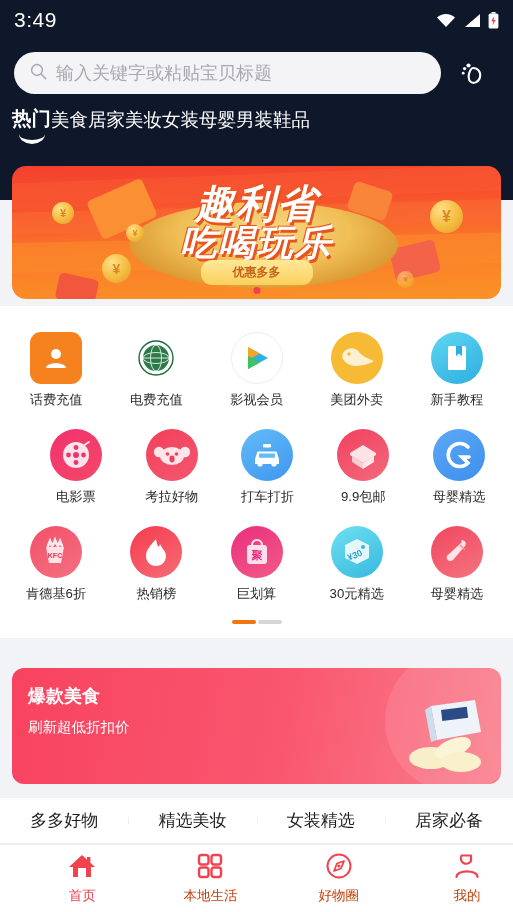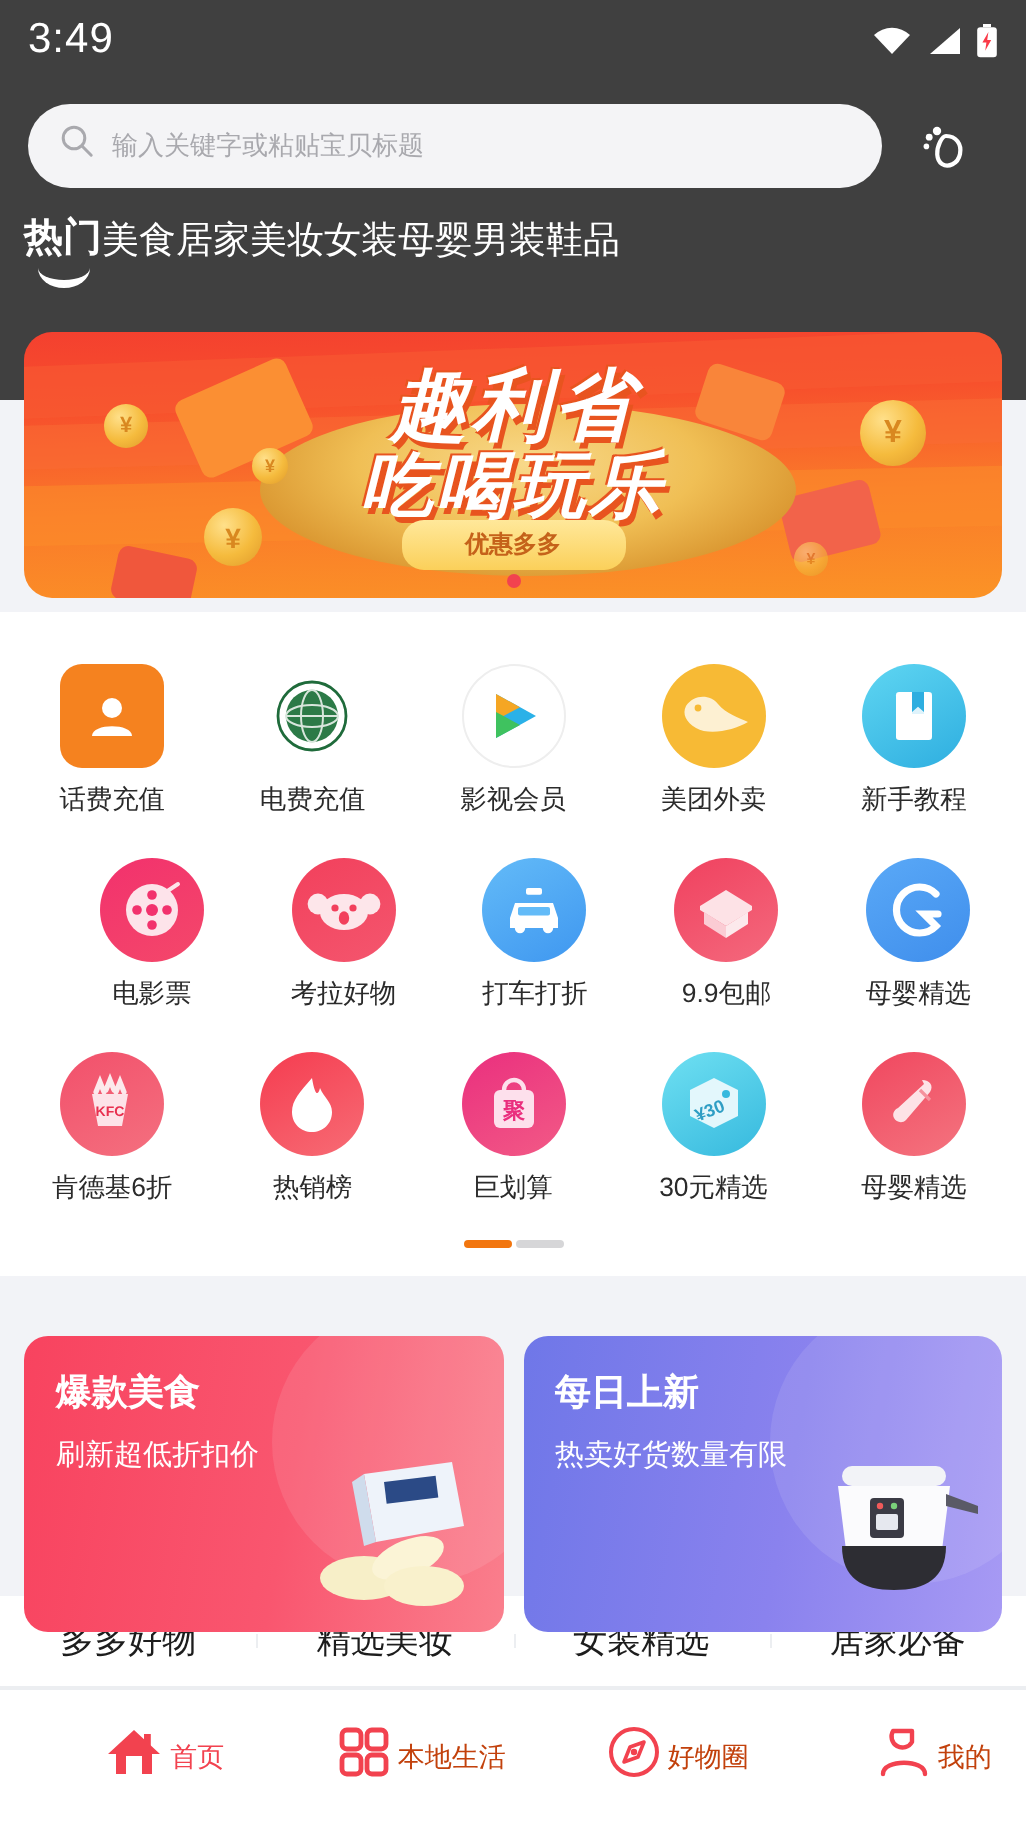--- a/index.html
+++ b/index.html
@@ -6,40 +6,40 @@
   html,body { width:513px; height:912px; overflow:hidden; }
   body {
     font-family:"Liberation Sans","DejaVu Sans",sans-serif;
     background:#f2f3f7;
     position:relative;
   }
 
   
   .header{
     position:absolute; top:0; left:0; width:513px; height:200px;
-    background:#404040;
+    background:#0f172a;
     z-index:1;
   }
   .statusbar{
     height:40px; display:flex; align-items:center; justify-content:space-between;
     padding:0 14px;
   }
   .clock{ color:#fff; font-size:21px; font-weight:400; letter-spacing:.5px;}
   .sysicons{ display:flex; align-items:center; gap:7px; }
   .sysicons svg{ display:block; }
 
   
   .searchrow{
     display:flex; align-items:center; padding:0 14px; margin-top:10px; gap:8px;
   }
   .searchbox{
     flex:1; height:42px; background:#f4f4f6; border-radius:21px;
     display:flex; align-items:center; padding:0 16px; gap:9px;
   }
-  .searchbox .ph{ color:#a9a9ae; font-size:13px; }
+  .searchbox .ph{ color:#a9a9ae; font-size:18px; }
   .footprint{ width:50px; height:46px; display:flex; align-items:center; justify-content:center;}
 
   
   .cats{
     display:flex; align-items:flex-end; justify-content:flex-start;
     padding:0 12px; margin-top:9px; position:relative;
   }
   .cat{ color:#fff; font-size:18.5px; position:relative; padding-bottom:3px; }
   .cat.active{ font-weight:bold; font-size:19.5px; }
   .cat.active::after{
@@ -107,21 +107,21 @@
   .ic.sq{ border-radius:11px; }
   .ic.plain{ background:transparent; }
   .clabel{ font-size:13.2px; color:#2b2b2b; }
 
   .pager{ display:flex; justify-content:center; gap:2px; margin-top:17px; }
   .pg{ width:24px; height:4px; border-radius:2px; background:#d6d6d8; }
   .pg.on{ background:#f2760f; }
 
   
   .promos{ position:absolute; top:668px; left:0; width:513px; display:flex; gap:10px; padding:0 12px; z-index:2;}
-  .promo{ flex:1; height:148px; border-radius:12px; position:relative; overflow:hidden; padding:16px 0 0 16px;}
+  .promo{ flex:1; height:116px; border-radius:12px; position:relative; overflow:hidden; padding:16px 0 0 16px;}
   .promo.pink{ background:linear-gradient(100deg,#f8435f 0%,#f9566f 55%,#fa7f8d 100%); }
   .promo.purple{ background:linear-gradient(100deg,#6f77e8 0%,#8a82ee 55%,#a79af4 100%); }
   .promo .bubble{ position:absolute; right:-26px; top:-18px; width:142px; height:142px;
                   border-radius:50%; background:rgba(255,255,255,.10); }
   .p-t{ color:#fff; font-size:18px; font-weight:bold; position:relative; }
   .p-s{ color:#fff; font-size:14.5px; margin-top:10px; position:relative; }
   .prod{ position:absolute; right:8px; bottom:6px; }
 
   
   .tabs{
@@ -129,21 +129,21 @@
     background:#fff; display:flex; align-items:center; border-bottom:1px solid #eceef1;
   }
   .tab{ flex:1; text-align:center; font-size:17px; color:#1d1d1d; position:relative;}
   .tab + .tab::before{ content:""; position:absolute; left:0; top:8px; bottom:8px; width:1px; background:#eceef1;}
 
   
   .nav{
     position:absolute; bottom:0; left:0; width:513px; height:68px;
     background:#fff; display:flex; border-top:1px solid #eceef1;
   }
-  .navitem{ flex:1; display:flex; flex-direction:row; align-items:center; justify-content:center; gap:3px;padding-left:36px;}
+  .navitem{ flex:1; display:flex; flex-direction:column; align-items:center; justify-content:center; gap:3px;padding-left:36px;}
   .navlbl{ font-size:13.5px; color:#c2410c; }
   .navitem.on .navlbl{ color:#f2424f; }
 </style>
 </head>
 <body>
 
 <div class="header">
 
   <div class="statusbar">
     <div class="clock">3:49</div>
@@ -402,37 +402,20 @@
       <svg width="92" height="78" viewBox="0 0 92 78">
         <path d="M30 10 L74 4 L80 36 L36 44 Z" fill="#eef3fa"></path>
         <path d="M30 10 L36 44 L30 46 L24 14 Z" fill="#cfdcec"></path>
         <rect x="40" y="14" width="26" height="11" fill="#2b4a86" transform="rotate(-7 40 14)"></rect>
         <ellipse cx="30" cy="62" rx="22" ry="11" fill="#f7efc8"></ellipse>
         <ellipse cx="52" cy="52" rx="19" ry="9" fill="#fbf4d6" transform="rotate(-22 52 52)"></ellipse>
         <ellipse cx="60" cy="66" rx="20" ry="10" fill="#f9f1cc"></ellipse>
       </svg>
     </div>
   </div>
-  <div class="promo purple">
-    <div class="bubble"></div>
-    <div class="p-t">每日上新</div>
-    <div class="p-s">热卖好货数量有限</div>
-    <div class="prod">
-      <svg width="88" height="82" viewBox="0 0 88 82">
-        <rect x="16" y="10" width="52" height="10" rx="5" fill="#f2f3f7"></rect>
-        <path d="M14 20 L70 20 L66 52 L18 52 Z" fill="#fbfbfd"></path>
-        <path d="M16 50 L68 50 C68 66 58 72 42 72 C26 72 16 66 16 50 Z" fill="#2d2d33"></path>
-        <rect x="30" y="26" width="17" height="20" rx="2" fill="#3b3b45"></rect>
-        <rect x="33" y="34" width="11" height="8" rx="1" fill="#e6e8ef"></rect>
-        <circle cx="35" cy="30" r="1.6" fill="#f05a5a"></circle>
-        <circle cx="42" cy="30" r="1.6" fill="#7ad17a"></circle>
-        <path d="M68 24 L84 30 L84 34 L68 30 Z" fill="#5a5a66"></path>
-      </svg>
-    </div>
-  </div>
 </div>
 
 <div class="tabs">
   <div class="tab">多多好物</div>
   <div class="tab">精选美妆</div>
   <div class="tab">女装精选</div>
   <div class="tab">居家必备</div>
 </div>
 
 <div class="nav">

